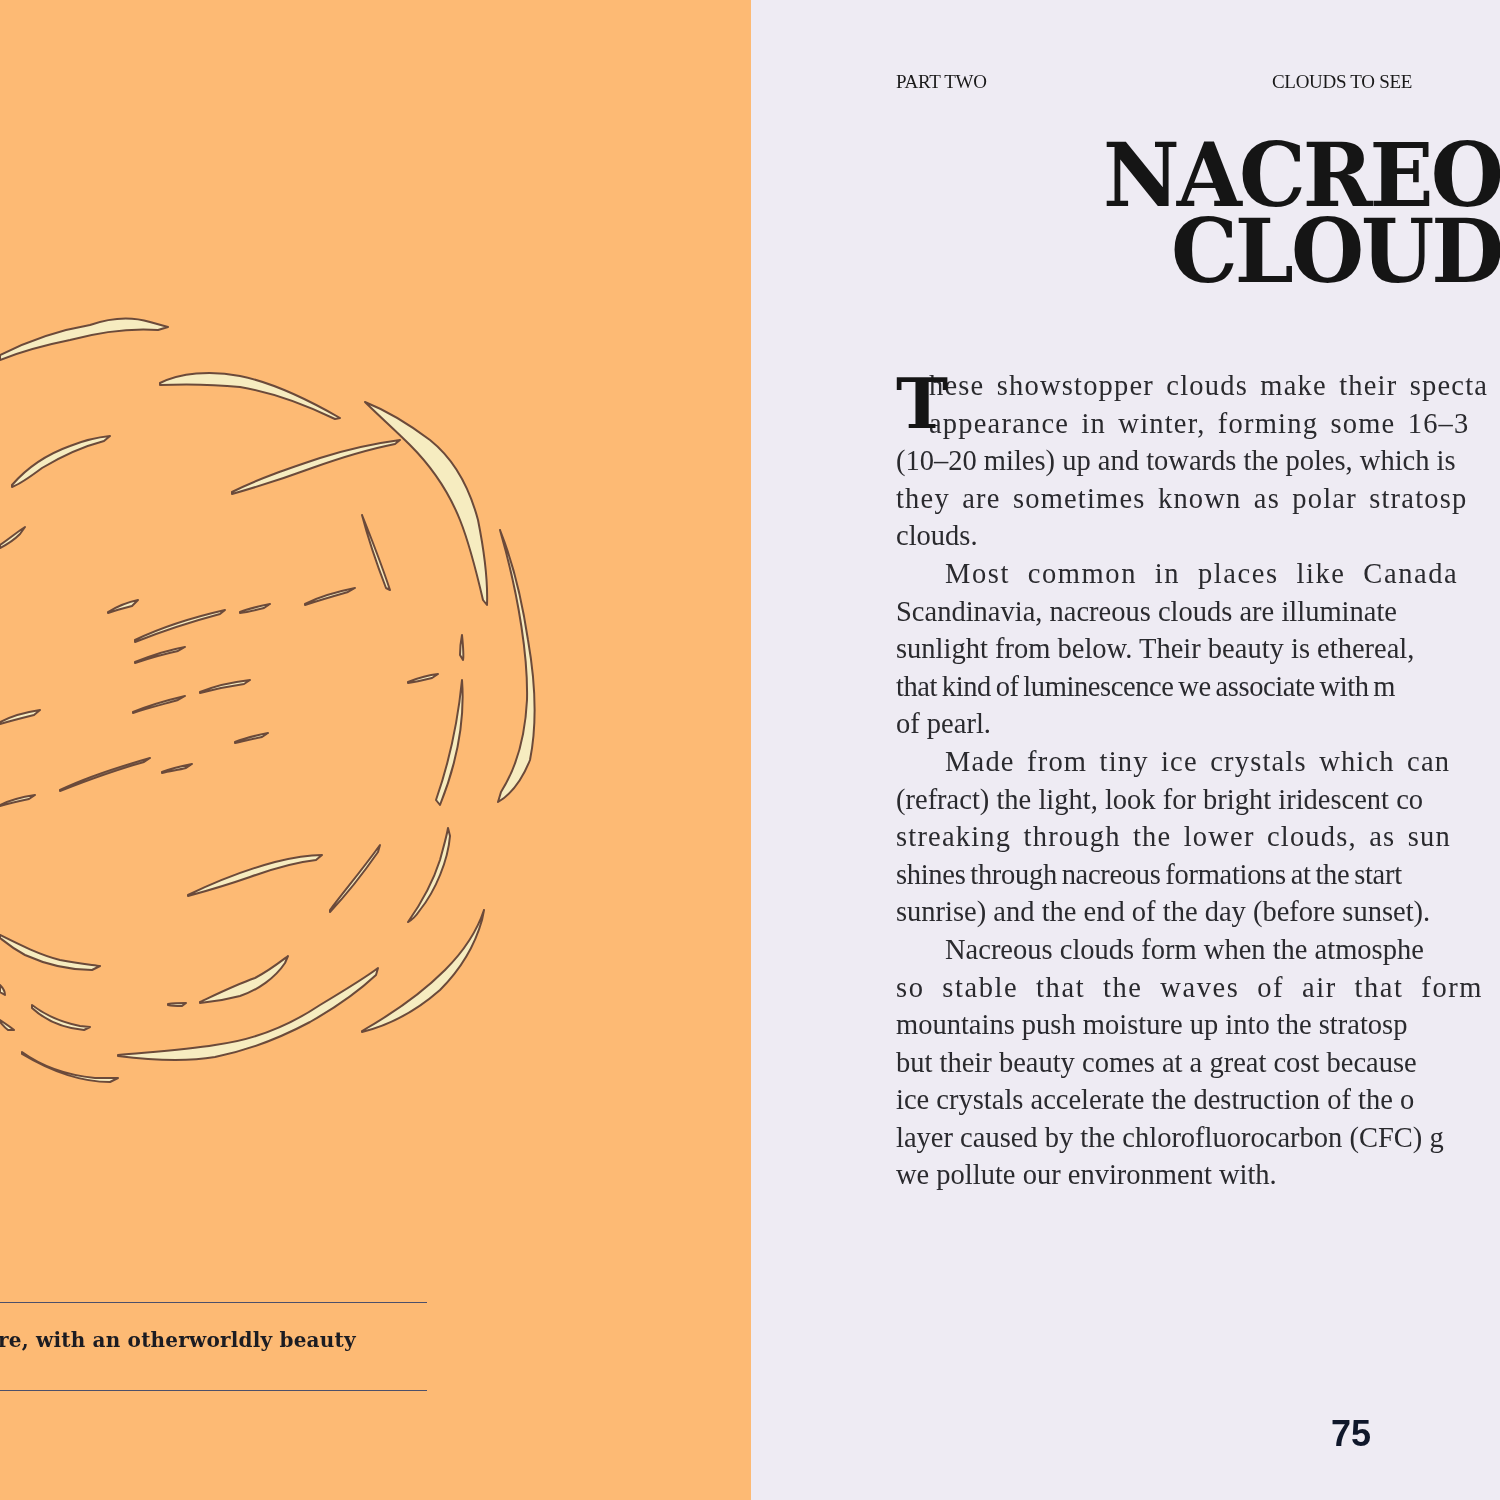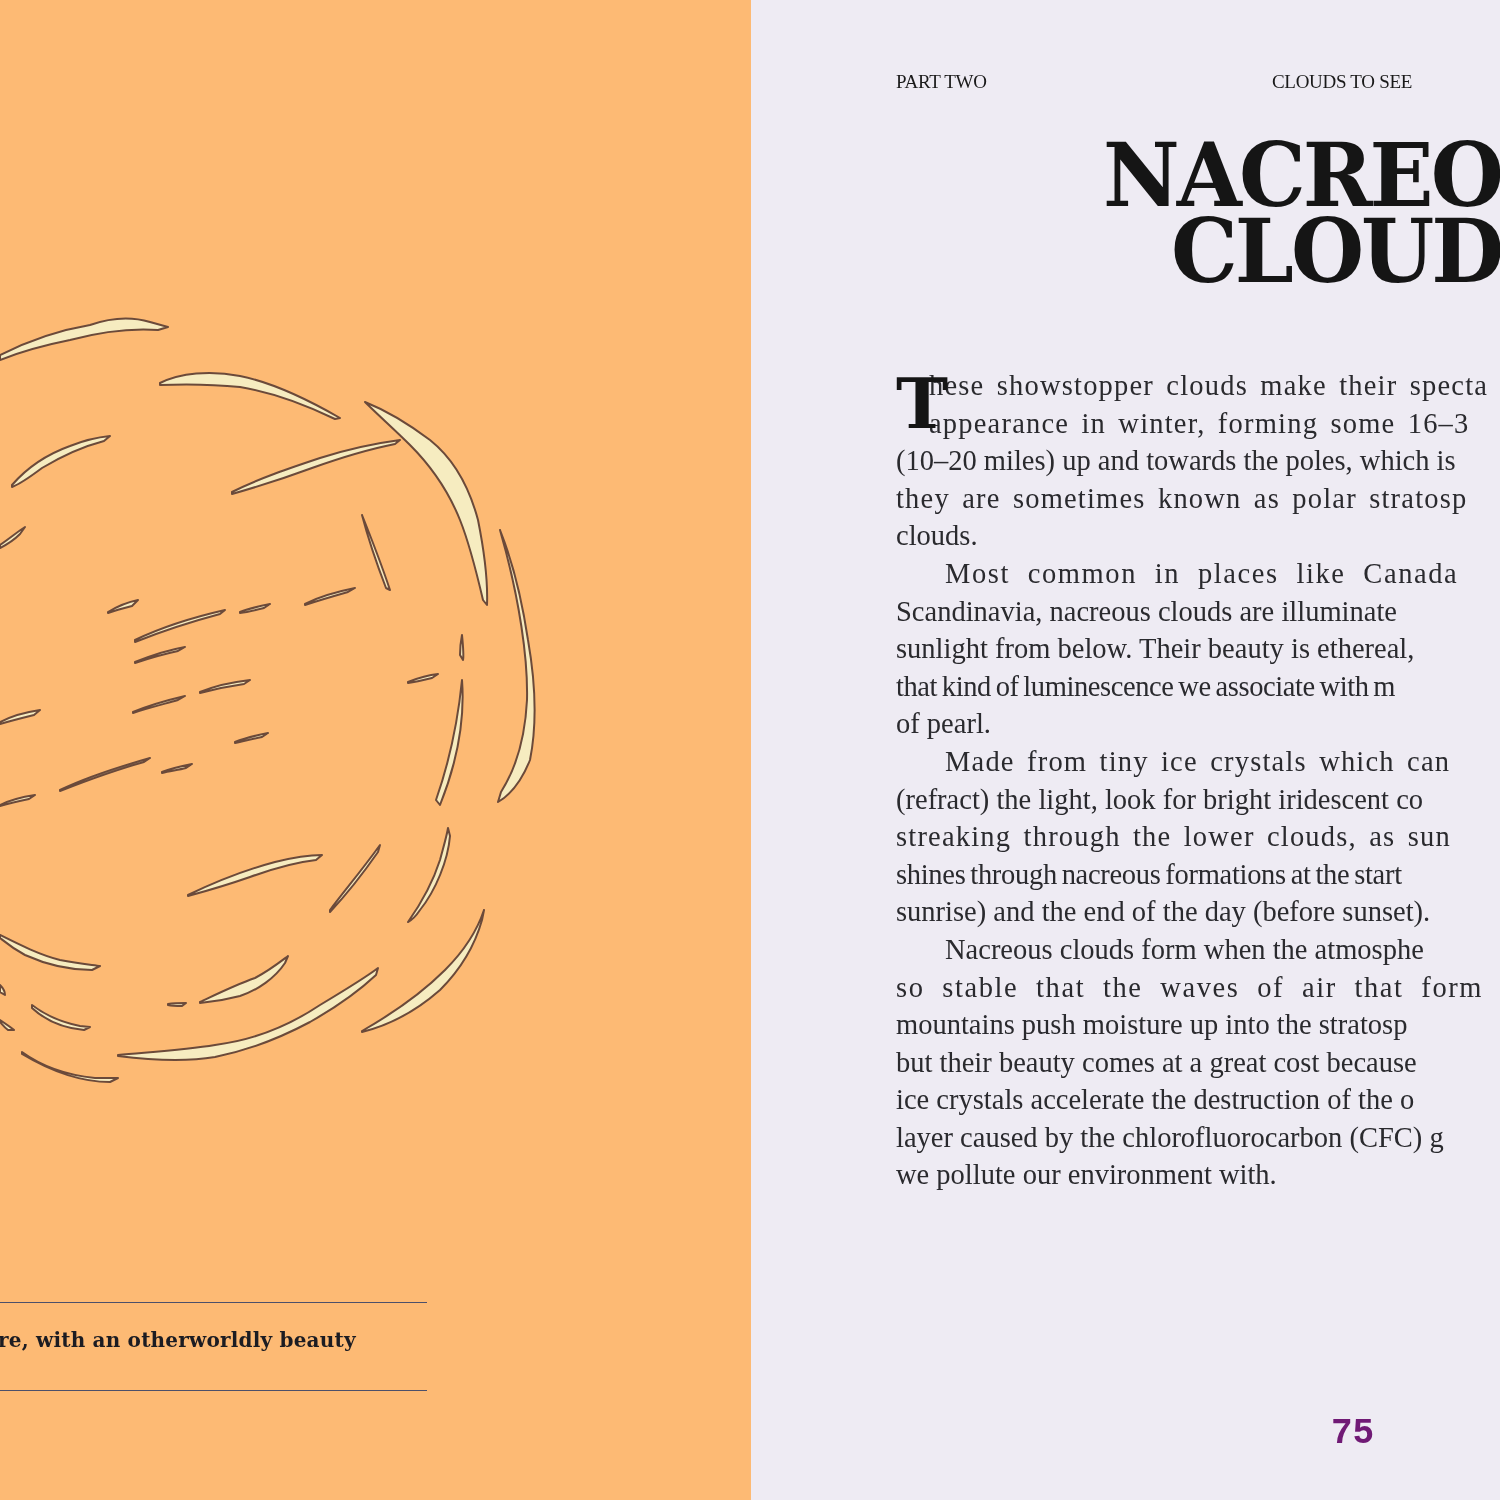--- a/index.html
+++ b/index.html
@@ -52,21 +52,21 @@
   .hang { padding-left: 33px; }
   .dropcap {
     position: absolute; left: 0; top: 4px;
     font-family: "DejaVu Serif", serif; font-weight: bold; font-size: 70px; line-height: 66px;
     color: #151515;
   }
   .wide { letter-spacing: 1.2px; word-spacing: 4px; }
   .wider { letter-spacing: 1.6px; word-spacing: 9px; }
   .page-number {
     position: absolute; left: 580px; top: 1413px;
-    font-family: Liberation Mono, monospace; font-weight: bold; font-size: 36px; color: #701a75;
+    font-family: Liberation Sans, sans-serif; font-weight: bold; font-size: 36px; color: #0f172a;
   }
 </style>
 </head>
 <body>
 
 <div class="spread">
 
   <div class="left-page">
     <svg class="illustration" viewBox="0 0 751 1200" xmlns="http://www.w3.org/2000/svg">
       <g fill="#f6ecc0" stroke="#6b4a3a" stroke-width="2" stroke-linejoin="round">

